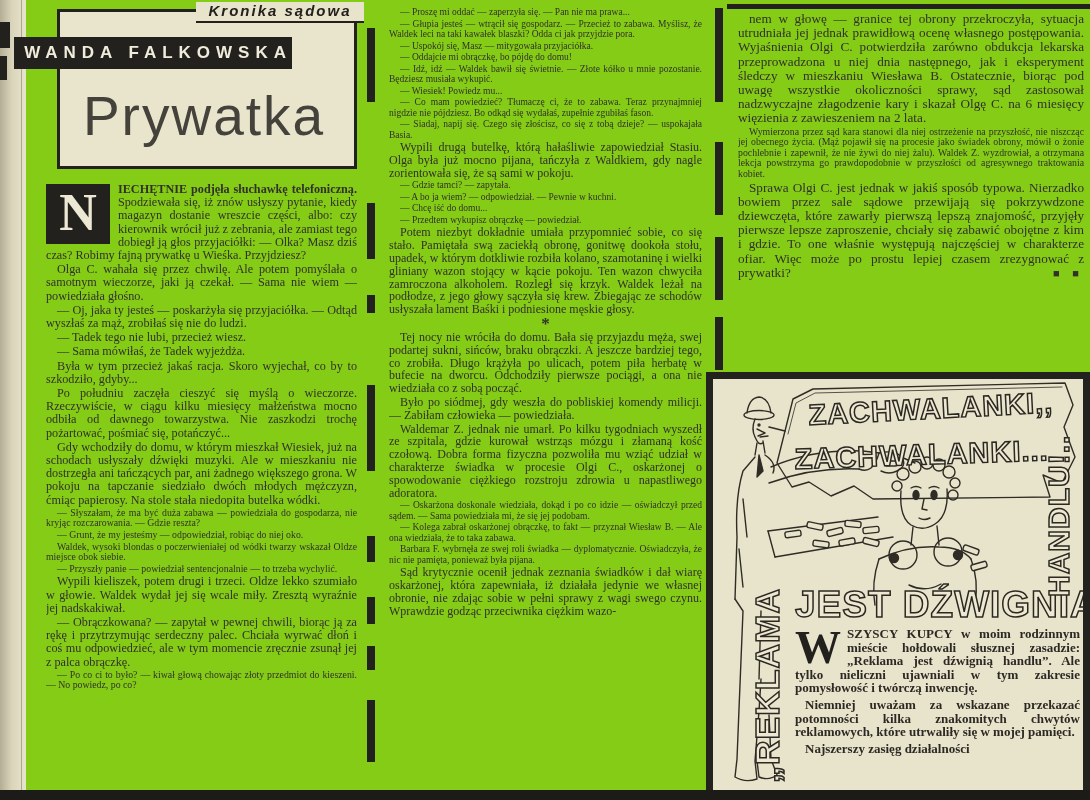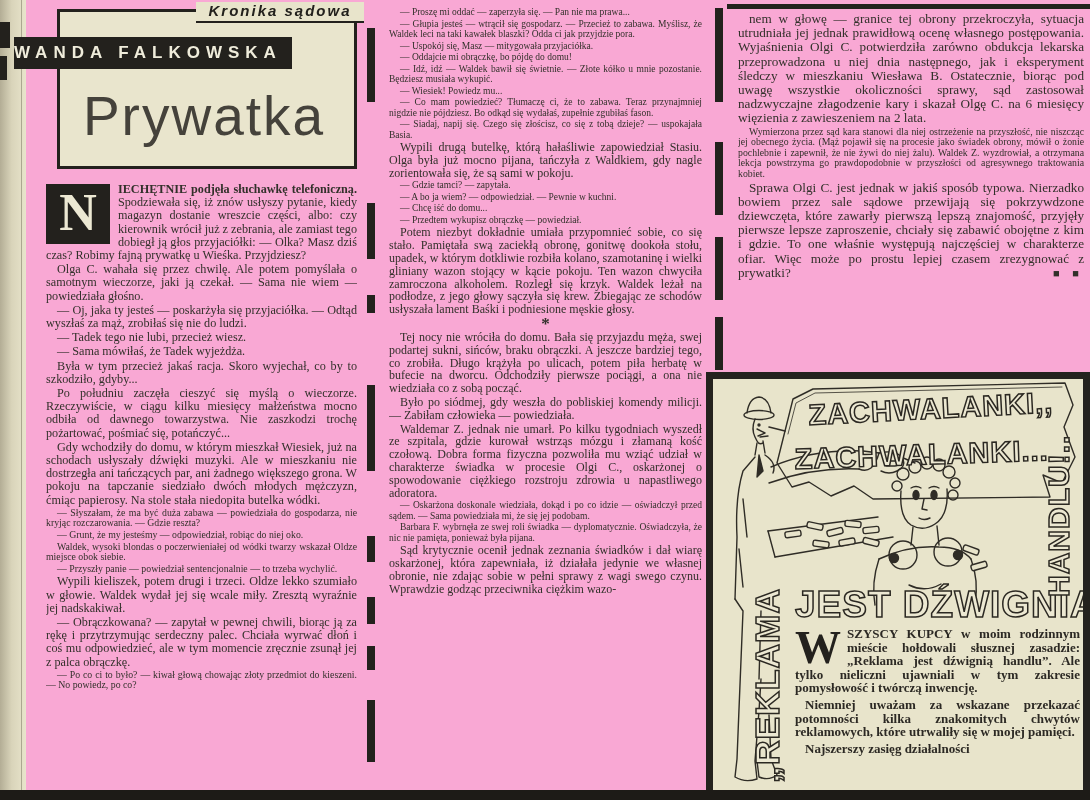--- a/index.html
+++ b/index.html
@@ -1,36 +1,36 @@
 <!DOCTYPE html>
 <html><head>
 <meta charset="utf-8">
 <style>
   html,body{margin:0;padding:0;background:#777;}
   .page{
     position:relative;width:1090px;height:800px;overflow:hidden;
-    background:#f9a8d4;
+    background:#84cc16;
     font-family:"Liberation Serif",serif;color:#32302a;
   }
   
   .edge{position:absolute;left:0;top:0;width:26px;height:800px;
     background:linear-gradient(to right,#b3ad95,#d9d4ba 45%,#e8e4cb);}
   .crease{position:absolute;left:21px;top:0;width:1px;height:800px;background:rgba(70,64,46,.35);}
   .edge-mark{position:absolute;background:#23211d;}
 
   
   .header-box{position:absolute;left:57px;top:9px;width:294px;height:154px;
     border:3px solid #23211d;background:#e9e5cd;}
   .kronika{position:absolute;left:196px;top:2px;width:168px;
     background:#e8e4cb;text-align:center;
     font-family:"Liberation Sans",sans-serif;font-style:italic;font-weight:bold;
     font-size:15px;letter-spacing:2px;color:#23211d;
     border-bottom:2.5px solid #23211d;padding-bottom:2px;}
   .author-bar{position:absolute;left:14px;top:37px;width:278px;height:32px;
-    background:#23211d;display:flex;align-items:center;justify-content:flex-start;}
+    background:#23211d;display:flex;align-items:center;justify-content:flex-end;}
   .author-bar span{color:#efecdb;font-family:"Liberation Sans",sans-serif;
     font-size:17px;font-weight:bold;letter-spacing:6px;white-space:nowrap;}
   .big-title{position:absolute;left:62px;top:84px;width:284px;text-align:center;
     font-family:"Liberation Sans",sans-serif;font-weight:normal;
     font-size:55px;color:#45423b;letter-spacing:2px;}
 
   
   .vr{position:absolute;width:8px;background:#23211d;}
   .hr-top{position:absolute;left:727px;top:4px;width:363px;height:5px;background:#23211d;}
   .bottom-bar{position:absolute;left:0;top:790px;width:1090px;height:10px;background:#1d1b17;}
@@ -128,20 +128,21 @@
       <p class="para small">— Gdzie tamci? — zapytała.</p>
       <p class="para small">— A bo ja wiem? — odpowiedział. — Pewnie w kuchni.</p>
       <p class="para small">— Chcę iść do domu...</p>
       <p class="para small">— Przedtem wykupisz obrączkę — powiedział.</p>
       <p class="para normal">Potem niezbyt dokładnie umiała przypomnieć sobie, co się stało. Pamiętała swą zaciekłą obronę, gonitwę dookoła stołu, upadek, w którym dotkliwie rozbiła kolano, szamotaninę i wielki gliniany wazon stojący w kącie pokoju. Ten wazon chwyciła zamroczona alkoholem. Rozległ się krzyk. Waldek leżał na podłodze, z jego głowy sączyła się krew. Zbiegając ze schodów usłyszała lament Baśki i podniesione męskie głosy.</p>
       <p class="para separator">*</p>
       <p class="para normal">Tej nocy nie wróciła do domu. Bała się przyjazdu męża, swej podartej sukni, sińców, braku obrączki. A jeszcze bardziej tego, co zrobiła. Długo krążyła po ulicach, potem piła herbatę w bufecie na dworcu. Odchodziły pierwsze pociągi, a ona nie wiedziała co z sobą począć.</p>
       <p class="para normal">Było po siódmej, gdy weszła do pobliskiej komendy milicji. — Zabiłam człowieka — powiedziała.</p>
       <p class="para normal">Waldemar Z. jednak nie umarł. Po kilku tygodniach wyszedł ze szpitala, gdzie kurował wstrząs mózgu i złamaną kość czołową. Dobra forma fizyczna pozwoliła mu wziąć udział w charakterze świadka w procesie Olgi C., oskarżonej o spowodowanie ciężkiego rozstroju zdrowia u napastliwego adoratora.</p>
       <p class="para small">— Oskarżona doskonale wiedziała, dokąd i po co idzie — oświadczył przed sądem. — Sama powiedziała mi, że się jej podobam.</p>
+      <p class="para small">— Kolega zabrał oskarżonej obrączkę, to fakt — przyznał Wiesław B. — Ale ona wiedziała, że to taka zabawa.</p>
       <p class="para small">Barbara F. wybrnęła ze swej roli świadka — dyplomatycznie. Oświadczyła, że nic nie pamięta, ponieważ była pijana.</p>
       <p class="para normal">Sąd krytycznie ocenił jednak zeznania świadków i dał wiarę oskarżonej, która zapewniała, iż działała jedynie we własnej obronie, nie zdając sobie w pełni sprawy z wagi swego czynu. Wprawdzie godząc przeciwnika ciężkim wazo-</p>
     </div>
   <div class="col col3">
       <p class="para normal">nem w głowę — granice tej obrony przekroczyła, sytuacja utrudniała jej jednak prawidłową ocenę własnego postępowania. Wyjaśnienia Olgi C. potwierdziła zarówno obdukcja lekarska przeprowadzona u niej dnia następnego, jak i eksperyment śledczy w mieszkaniu Wiesława B. Ostatecznie, biorąc pod uwagę wszystkie okoliczności sprawy, sąd zastosował nadzwyczajne złagodzenie kary i skazał Olgę C. na 6 miesięcy więzienia z zawieszeniem na 2 lata.</p>
       <p class="para small">Wymierzona przez sąd kara stanowi dla niej ostrzeżenie na przyszłość, nie niszcząc jej obecnego życia. (Mąż pojawił się na procesie jako świadek obrony, mówił o żonie pochlebnie i zapewnił, że nie żywi do niej żalu). Waldek Z. wyzdrowiał, a otrzymana lekcja powstrzyma go prawdopodobnie w przyszłości od agresywnego traktowania kobiet.</p>
       <p class="para normal">Sprawa Olgi C. jest jednak w jakiś sposób typowa. Nierzadko bowiem przez sale sądowe przewijają się pokrzywdzone dziewczęta, które zawarły pierwszą lepszą znajomość, przyjęły pierwsze lepsze zaproszenie, chciały się zabawić obojętne z kim i gdzie. To one właśnie występują najczęściej w charakterze ofiar. Więc może po prostu lepiej czasem zrezygnować z prywatki?<span class="end-mark">■ ■</span></p>
     </div>
 
   <div class="illu-box">

